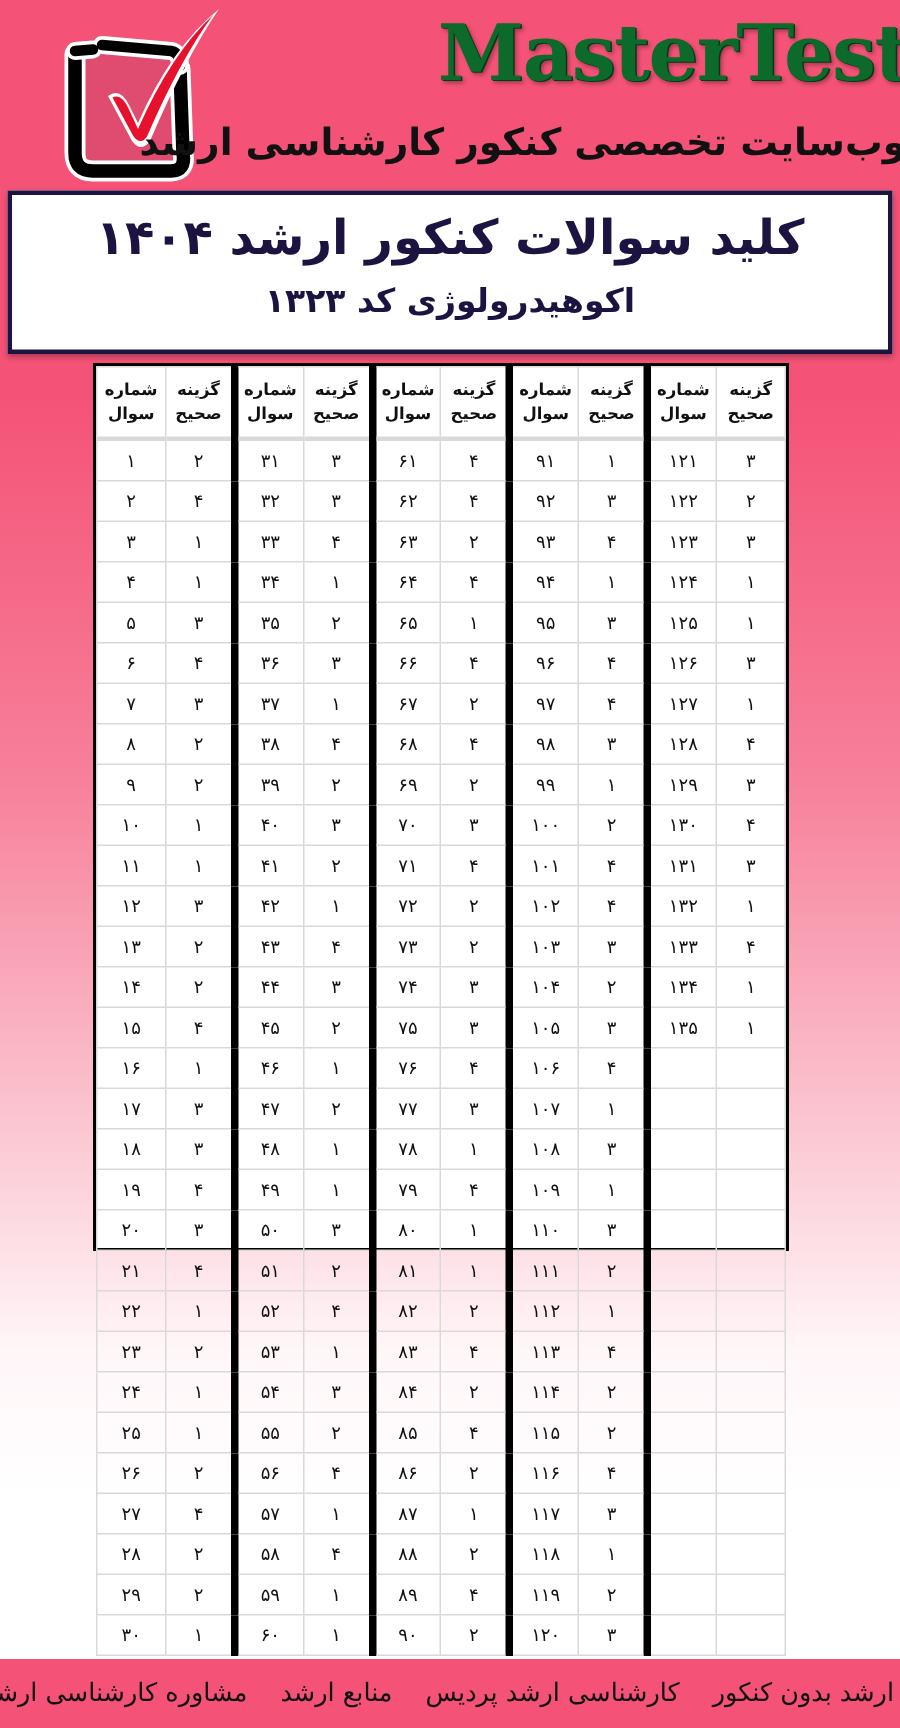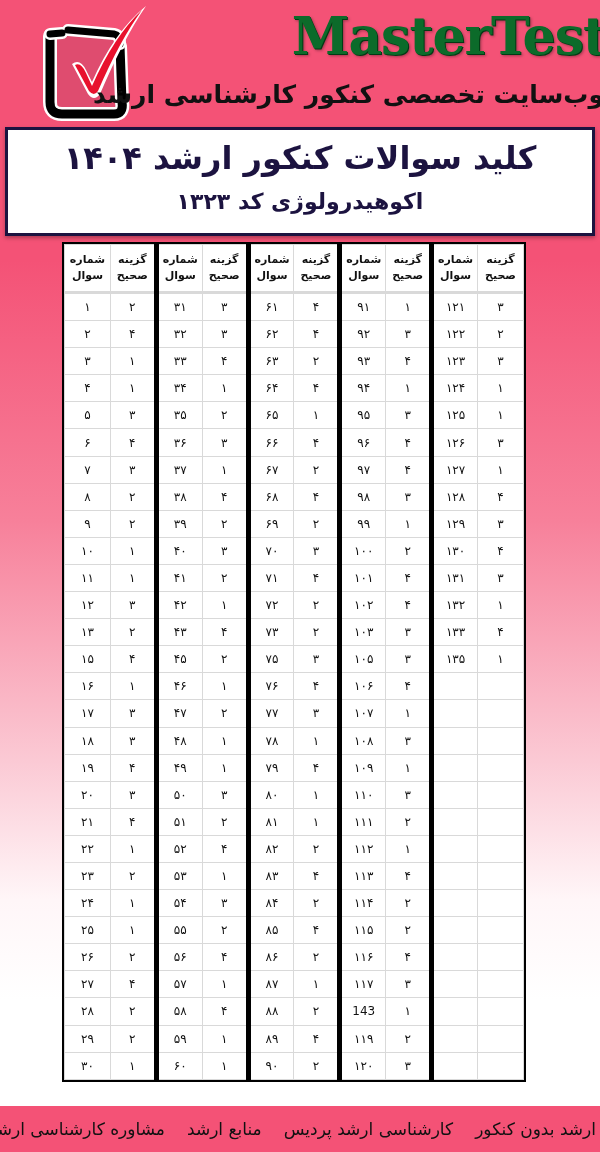--- a/index.html
+++ b/index.html
@@ -27,21 +27,21 @@
     box-shadow: 0 2px 4px rgba(0,0,0,0.3);
     text-align: center; direction: rtl;
   }
   .title-line1 {
     margin: 0; padding-top: 10px; font-size: 32px; font-weight: bold; color: #1c1340; line-height: 36px;
   }
   .title-line2 {
     margin: 1px; padding-top: 10px; font-size: 22px; font-weight: bold; color: #1c1340; line-height: 30px;
   }
   .answer-table-wrap {
-    position: absolute; left: 62px; top: 242px; width: 464px; height: 840px;
+    position: absolute; left: 62px; top: 242px; width: 464px; height: 592px;
     background: #ffffff; border: 2px solid #000; box-sizing: border-box;
   }
   table.answers {
     border-collapse: collapse; width: 100%; height: 100%; table-layout: fixed;
     font-size: 12px; color: #111;
   }
   table.answers th, table.answers td {
     border: 1px solid #d9d9d9; text-align: center; padding: 0;
   }
   table.answers th {
@@ -249,20 +249,32 @@
           <td class="grp-start">۴۳</td>
           <td>۴</td>
           <td class="grp-start">۷۳</td>
           <td>۲</td>
           <td class="grp-start">۱۰۳</td>
           <td>۳</td>
           <td class="grp-start">۱۳۳</td>
           <td>۴</td>
         </tr>
         <tr>
+          <td>۱۴</td>
+          <td>۲</td>
+          <td class="grp-start">۴۴</td>
+          <td>۳</td>
+          <td class="grp-start">۷۴</td>
+          <td>۳</td>
+          <td class="grp-start">۱۰۴</td>
+          <td>۲</td>
+          <td class="grp-start">۱۳۴</td>
+          <td>۱</td>
+        </tr>
+        <tr>
           <td>۱۵</td>
           <td>۴</td>
           <td class="grp-start">۴۵</td>
           <td>۲</td>
           <td class="grp-start">۷۵</td>
           <td>۳</td>
           <td class="grp-start">۱۰۵</td>
           <td>۳</td>
           <td class="grp-start">۱۳۵</td>
           <td>۱</td>
@@ -411,21 +423,21 @@
           <td class="grp-start"></td>
           <td></td>
         </tr>
         <tr>
           <td>۲۸</td>
           <td>۲</td>
           <td class="grp-start">۵۸</td>
           <td>۴</td>
           <td class="grp-start">۸۸</td>
           <td>۲</td>
-          <td class="grp-start">143</td>
+          <td class="grp-start">۱۱۸</td>
           <td>۱</td>
           <td class="grp-start"></td>
           <td></td>
         </tr>
         <tr>
           <td>۲۹</td>
           <td>۲</td>
           <td class="grp-start">۵۹</td>
           <td>۱</td>
           <td class="grp-start">۸۹</td>

